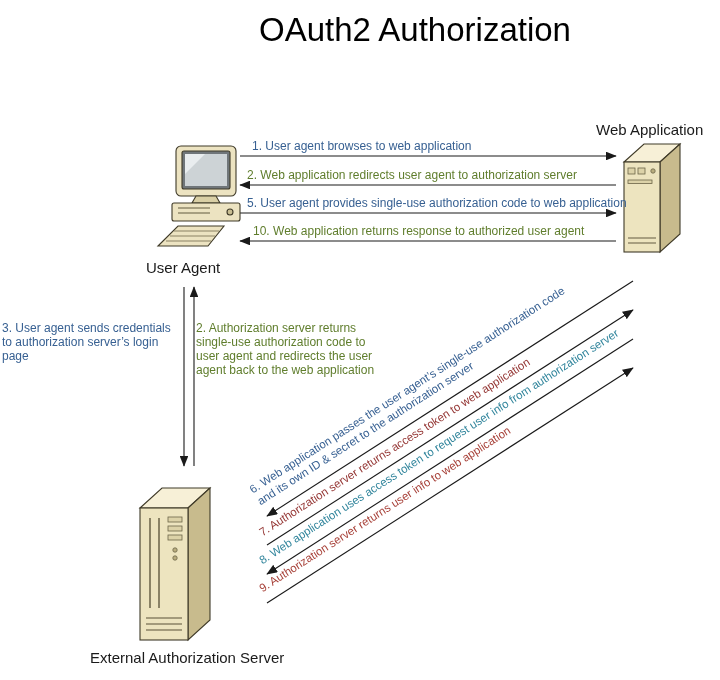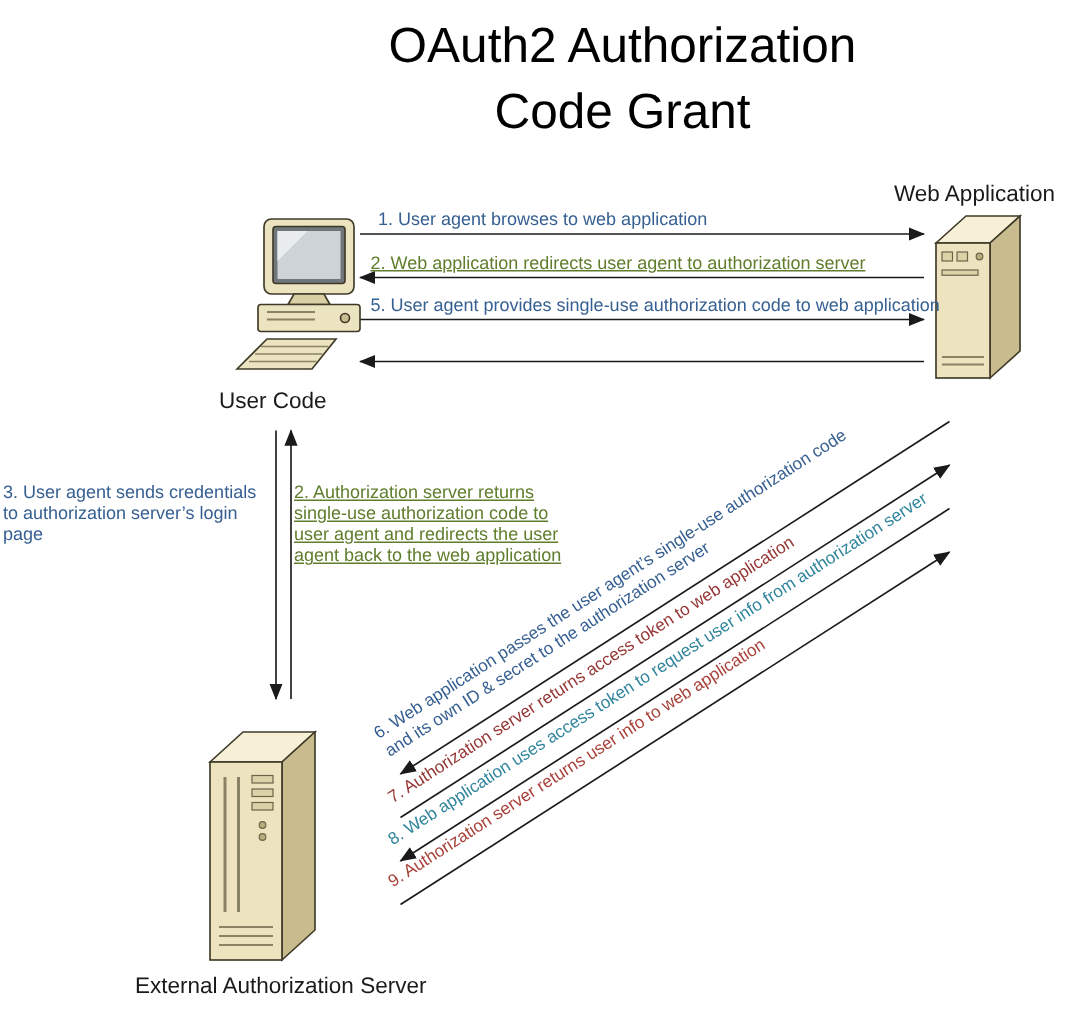--- a/index.html
+++ b/index.html
@@ -26,21 +26,21 @@
   }
   .msg-block {
     position:absolute; font-size:12px; text-align:left; line-height:1.18;
   }
   .rot {
     position:absolute; font-size:11.5px; line-height:14px;
     transform:rotate(-32.7deg); transform-origin:0 100%;
   }
   .nowrap { white-space:nowrap; }
   .c-blue    { color:#376092; }
-  .c-green   { color:#5F7D2C;text-decoration:underline; }
+  .c-green   { color:#5F7D2C; }
   .c-darkred { color:#953735; }
   .c-red     { color:#A8423A; }
   .c-teal    { color:#31859C; }
 </style>
 </head>
 <body>
 
 <div class="canvas">
 
   <svg class="layer" width="720" height="680" viewBox="0 0 720 680">
@@ -109,32 +109,32 @@
       <circle cx="39" cy="64" r="2.2" fill="#B9AD7E" stroke="#6B6448" stroke-width="0.8"></circle>
       <circle cx="39" cy="72" r="2.2" fill="#B9AD7E" stroke="#6B6448" stroke-width="0.8"></circle>
       <line x1="10" y1="132" x2="46" y2="132" stroke="#8A8265" stroke-width="1.4"></line>
       <line x1="10" y1="138" x2="46" y2="138" stroke="#8A8265" stroke-width="1.4"></line>
       <line x1="10" y1="144" x2="46" y2="144" stroke="#8A8265" stroke-width="1.4"></line>
     </g>
   </svg>
 
   <div class="title">
     <div>OAuth2 Authorization</div>
-    <div>Code Grant</div>
   </div>
 
   <div class="node-label" style="left:596px; top:121px; width:116px;">Web Application</div>
 
-  <div class="node-label" style="left:146px; top:259px; width:96px;">User Code</div>
+  <div class="node-label" style="left:146px; top:259px; width:96px;">User Agent</div>
 
   <div class="node-label" style="left:90px; top:649px; width:210px;">External Authorization Server</div>
 
   <div class="msg-h c-blue" style="left:252px; top:140px;text-align:center;">1. User agent browses to web application</div>
   <div class="msg-h c-green" style="left:247px; top:169px;">2. Web application redirects user agent to authorization server</div>
   <div class="msg-h c-blue" style="left:247px; top:197px;text-align:right;">5. User agent provides single-use authorization code to web application</div>
+  <div class="msg-h c-green" style="left:253px; top:225px;">10. Web application returns response to authorized user agent</div>
 
   <div class="msg-block c-blue" style="left:2px; top:321px; width:172px;">3. User agent sends credentials to authorization server’s login page</div>
   <div class="msg-block c-green" style="left:196px; top:321px; width:186px;">2. Authorization server returns single-use authorization code to user agent and redirects the user agent back to the web application</div>
 
   <div class="rot c-blue" style="left:262px; top:480px; width:392px;">6. Web application passes the user agent’s single-use authorization code and its own ID &amp; secret to the authorization server</div>
   <div class="rot c-darkred nowrap" style="left:264px; top:525px;">7. Authorization server returns access token to web application</div>
   <div class="rot c-teal nowrap" style="left:264px; top:553px;">8. Web application uses access token to request user info from authorization server</div>
   <div class="rot c-red nowrap" style="left:264px; top:581px;">9. Authorization server returns user info to web application</div>
 
 </div>

